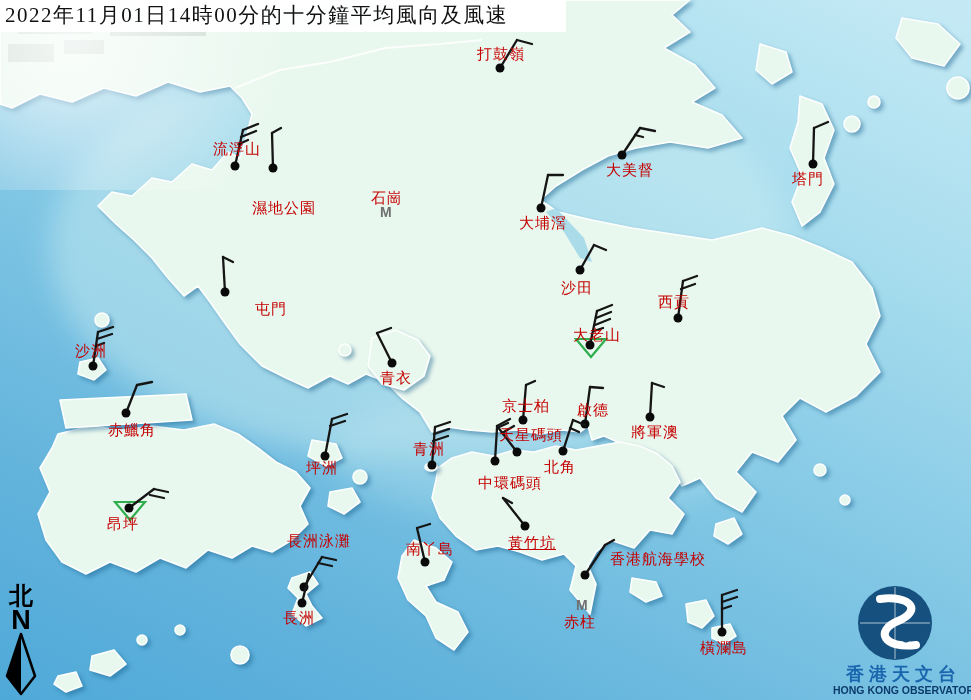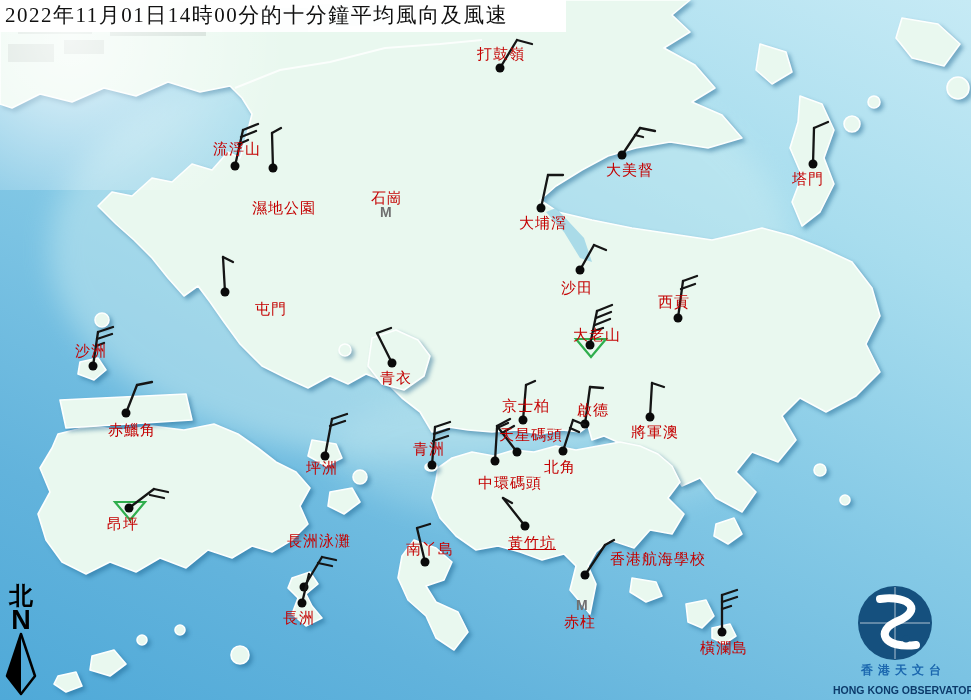--- a/index.html
+++ b/index.html
@@ -18,21 +18,21 @@
     color:#111;font-size:21px;letter-spacing:1.5px;line-height:30px;padding-left:5px;box-sizing:border-box;
     white-space:nowrap;
   }
   .station-label{position:absolute;color:#c40000;font-size:15px;letter-spacing:1px;white-space:nowrap;line-height:1;}
   .m-marker{position:absolute;color:#6f6f6f;font-family:"Liberation Sans",sans-serif;font-weight:bold;font-size:14px;line-height:1;}
   #compass{position:absolute;left:4px;top:584px;width:34px;text-align:center;color:#000;}
   #compass .cjk{font-size:24px;font-weight:bold;line-height:1;}
   #compass .n{font-family:"Liberation Sans",sans-serif;font-size:27px;font-weight:bold;line-height:.9;}
   #logo{position:absolute;left:836px;top:582px;width:135px;text-align:center;}
   #logo-cn{position:absolute;left:836px;top:662px;width:135px;text-align:center;color:#1a66ae;
-           font-weight:bold;font-size:12px;letter-spacing:5px;font-family:Liberation Serif, serif;}
+           font-weight:bold;font-size:18px;letter-spacing:5px;font-family:Liberation Serif, serif;}
   #logo-en{position:absolute;left:833px;top:684px;width:138px;text-align:center;color:#0c3a6a;
            font-family:"Liberation Sans",sans-serif;font-weight:bold;font-size:10.5px;white-space:nowrap;}
 </style>
 </head>
 <body>
 
 <div id="canvas">
 
   <svg id="land-svg" width="971" height="700" viewBox="0 0 971 700">
     <defs>

